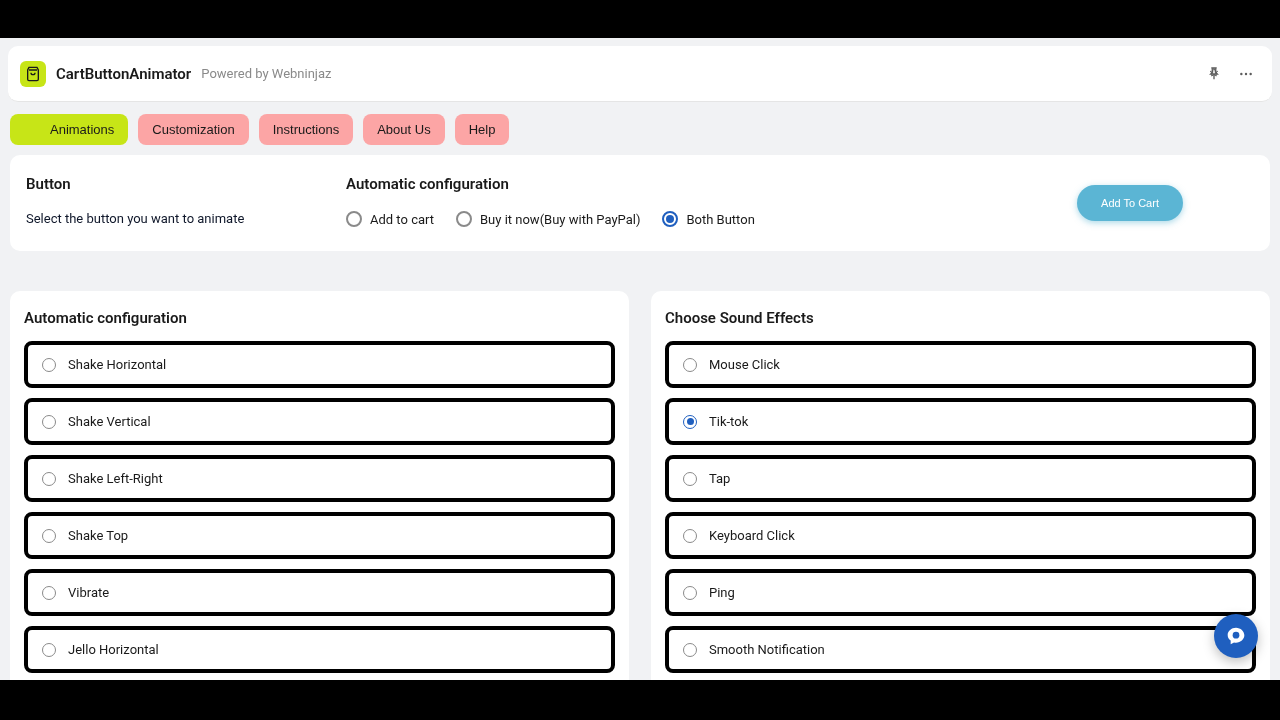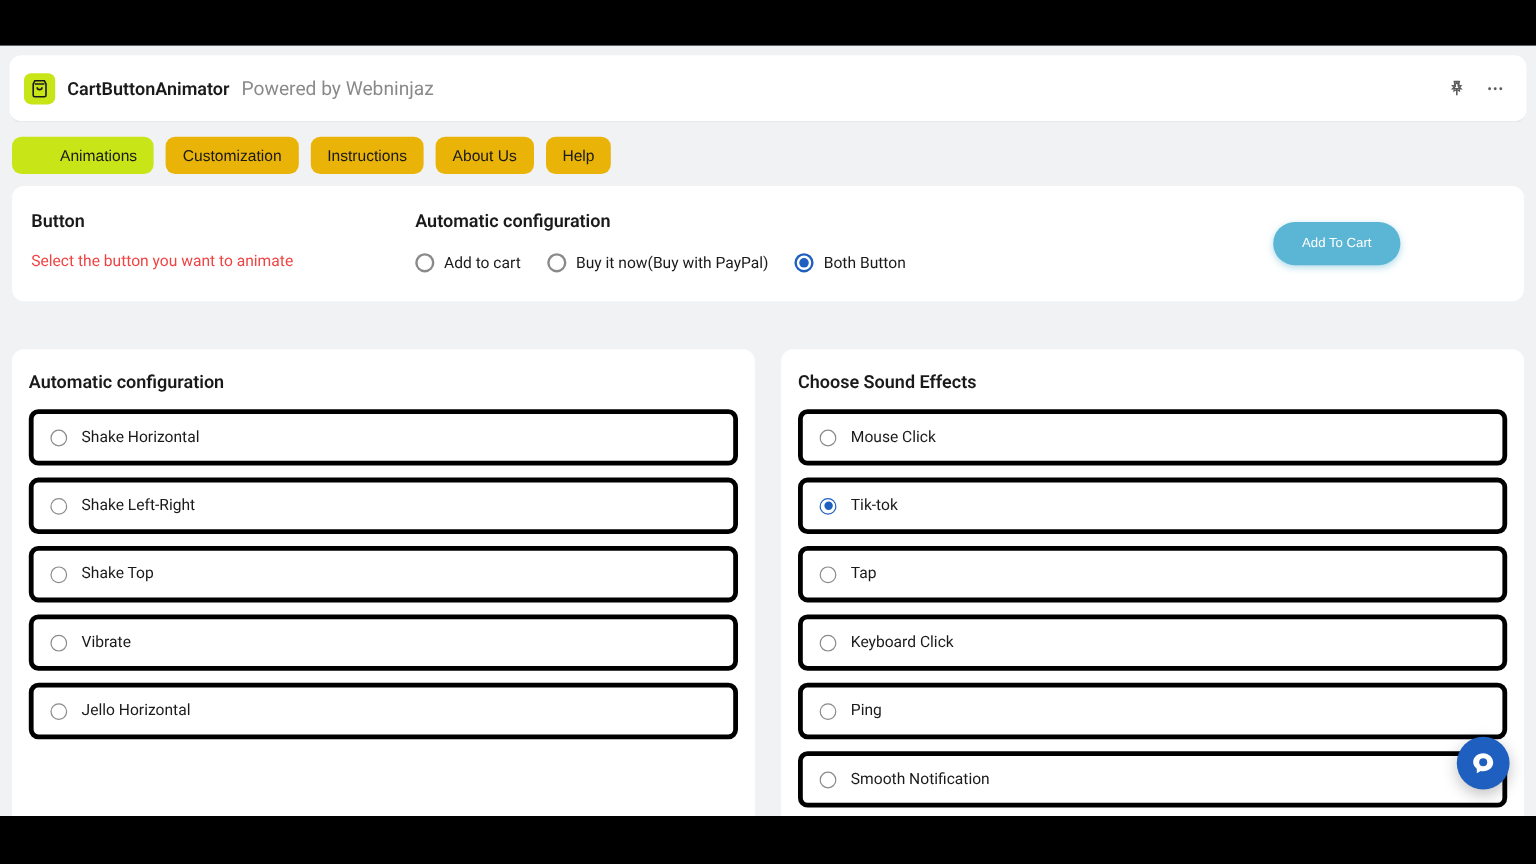--- a/index.html
+++ b/index.html
@@ -42,74 +42,74 @@
     margin-right: 10px;
     position: relative;
   }
   .app-logo svg { width: 16px; height: 16px; }
   .app-title {
     font-weight: 600;
     font-size: 15px;
     color: #1a1a1a;
   }
   .app-subtitle {
-    font-size: 16px;
+    font-size: 13px;
     color: #8a8a8a;
     margin-left: 10px;
   }
   .header-spacer { flex: 1; }
   .header-icon-btn {
     width: 28px; height: 28px;
     display: flex; align-items: center; justify-content: center;
     border-radius: 6px;
     color: #5c5c5c;
     cursor: pointer;
     margin-left: 4px;
   }
   
   .tabs {
     display: flex;
     gap: 10px;
     padding: 12px 10px 10px 10px;
   }
   .tab {
-    background: #eab308;
+    background: #fca5a5;
     border: none;
     border-radius: 8px;
     padding: 8px 14px;
     font-size: 13px;
     font-weight: 500;
     color: #1a1a1a;
     cursor: pointer;
   }
   .tab.active {
     background: #c7e517;
     padding-left: 40px;
   }
   
   .top-card {
     background: #fff;
     margin: 0 10px;
     border-radius: 10px;
-    padding: 20px 16px 24px 16px;
+    padding: 20px 0 24px 16px;
     display: flex;
     align-items: flex-start;
   }
   .top-left {
     width: 320px;
   }
   .top-left h3 {
     font-size: 15px;
     font-weight: 600;
     color: #1a1a1a;
     margin-bottom: 18px;
   }
   .top-left p {
     font-size: 13px;
-    color: #ef4444;
+    color: #0f172a;
   }
   .top-mid {
     flex: 1;
   }
   .top-mid h3 {
     font-size: 15px;
     font-weight: 600;
     color: #1a1a1a;
     margin-bottom: 18px;
   }
@@ -277,20 +277,24 @@
   <div class="columns">
     <div class="col-card">
       <h3>Automatic configuration</h3>
       <div id="animations-list">
           <div class="option-row">
             <span class="radio-circle"></span>
             <span>Shake Horizontal</span>
           </div>
           <div class="option-row">
             <span class="radio-circle"></span>
+            <span>Shake Vertical</span>
+          </div>
+          <div class="option-row">
+            <span class="radio-circle"></span>
             <span>Shake Left-Right</span>
           </div>
           <div class="option-row">
             <span class="radio-circle"></span>
             <span>Shake Top</span>
           </div>
           <div class="option-row">
             <span class="radio-circle"></span>
             <span>Vibrate</span>
           </div>

